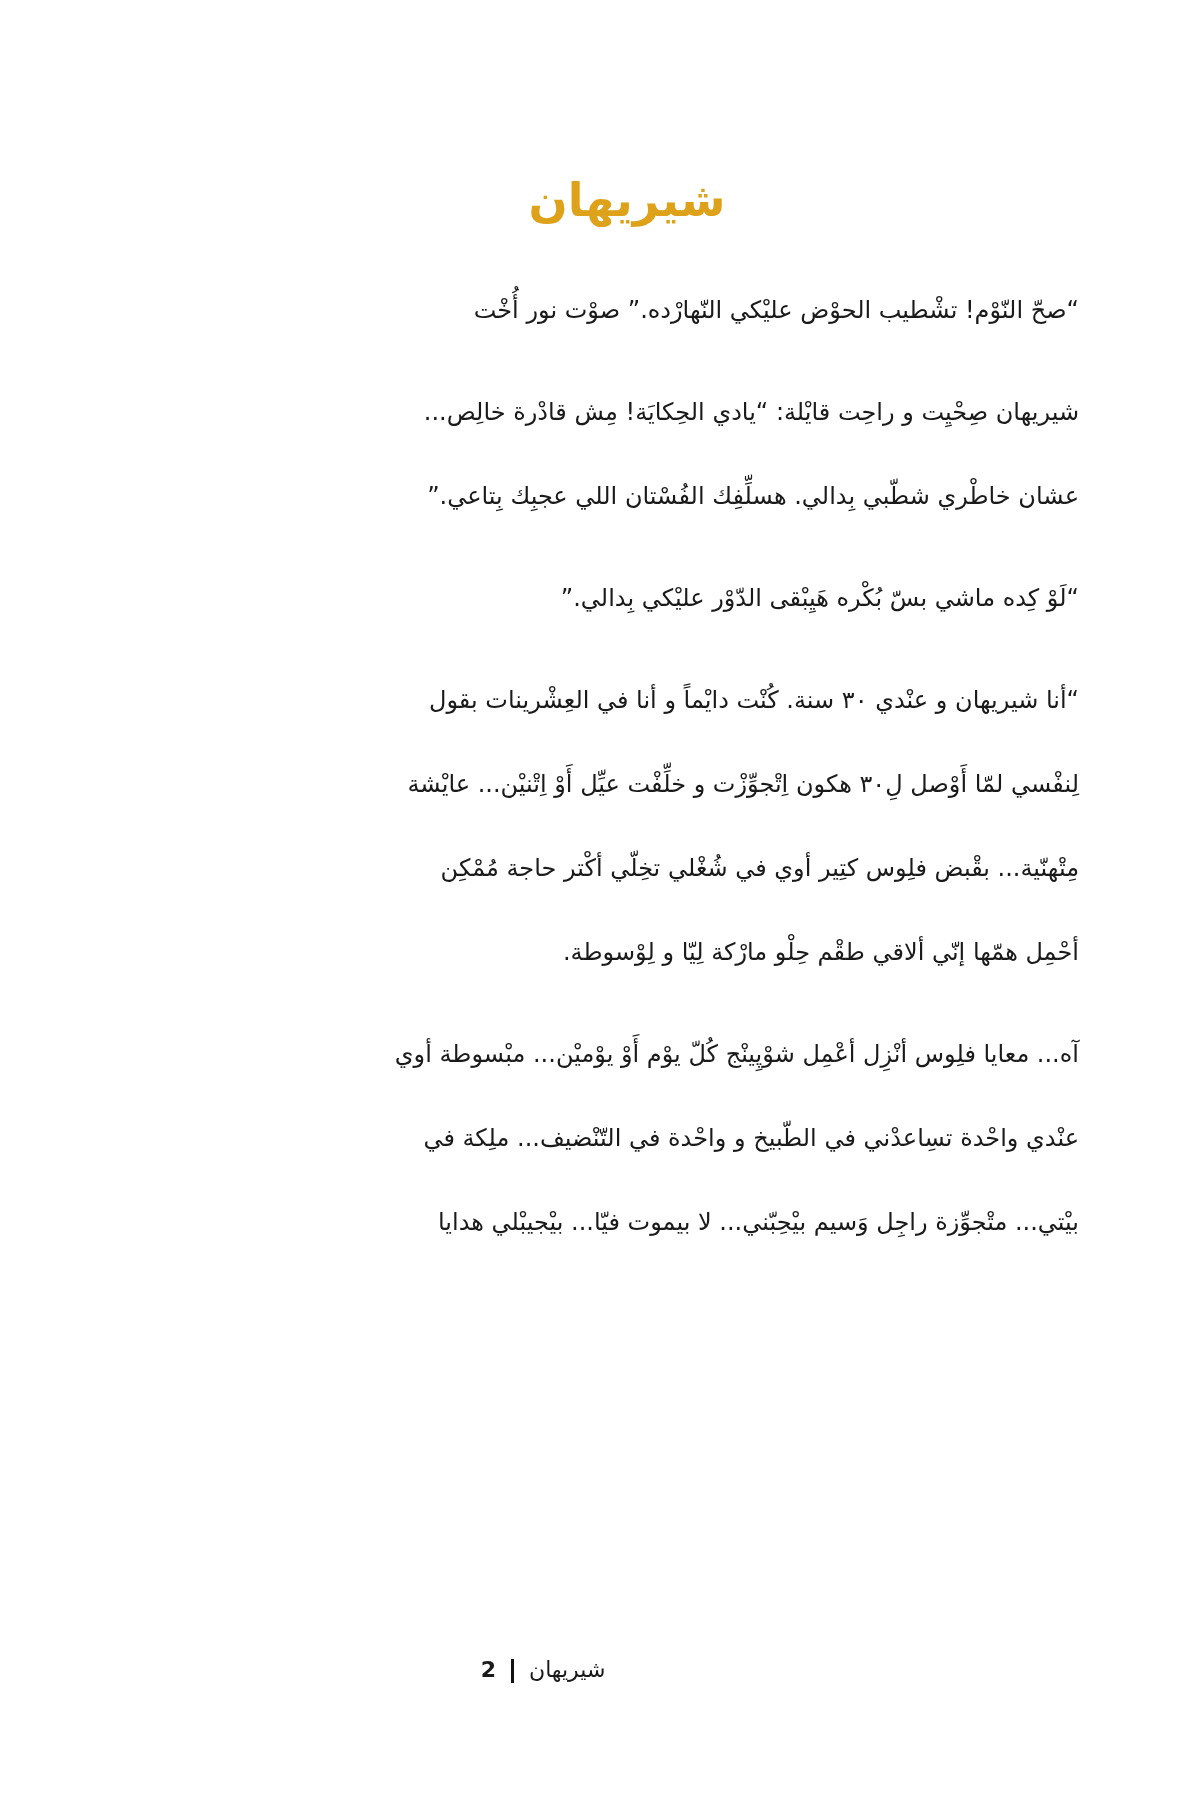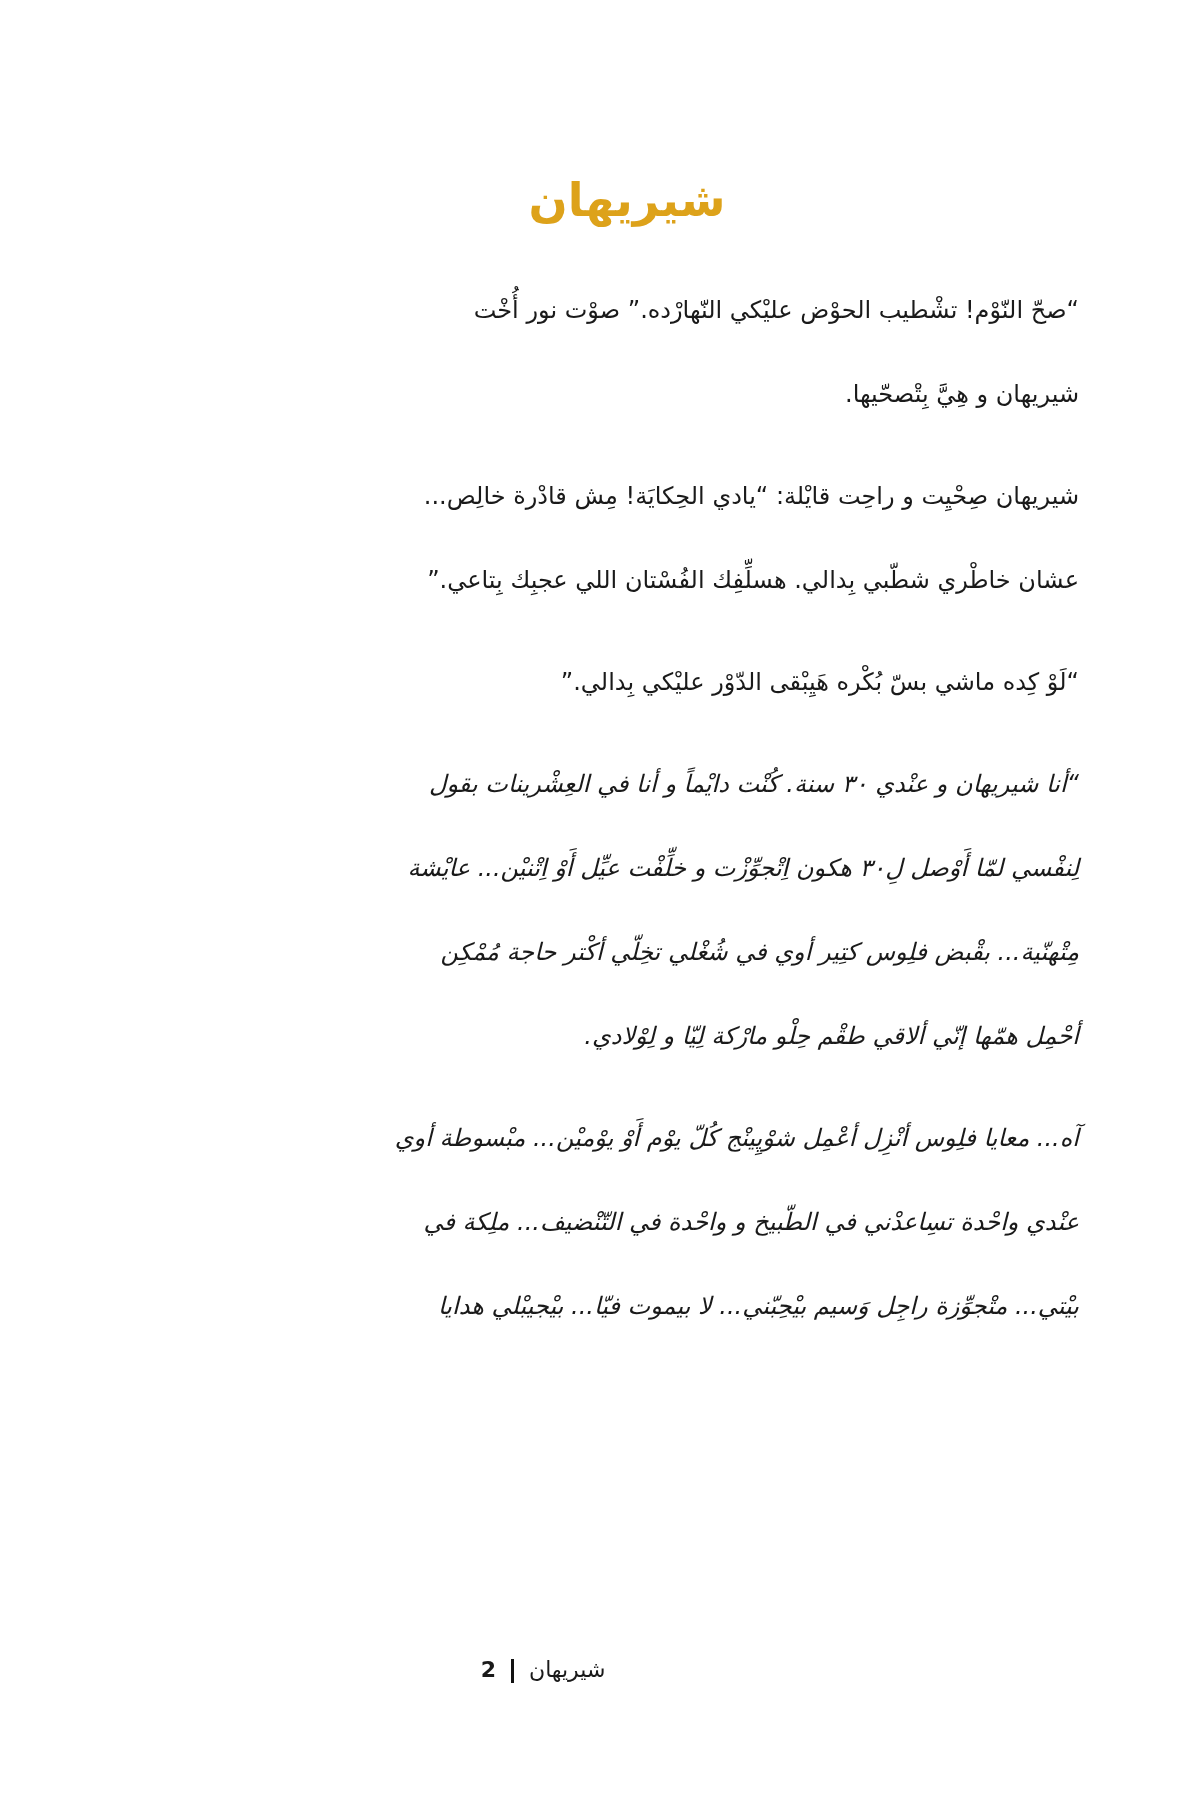--- a/index.html
+++ b/index.html
@@ -41,21 +41,20 @@
       text-align: justify;
       font-size: 24px;
       line-height: 84px;
     }
     .para {
       margin: 0 0 18px 0;
       text-align: justify;
       text-align-last: right;
     }
     .para.italic {
-      font-style: italic;
     }
     .para .line {
       display: block;
     }
     .footer {
       position: absolute;
       top: 1652px;
       left: 0;
       width: 1032px;
       text-align: center;
@@ -77,34 +76,33 @@
   </style>
 </head>
 <body>
 
 <div class="page">
   <div class="title">شيريهان</div>
 
   <div class="body-text">
     <p class="para">
       <span class="line">“صحّ النّوْم! تشْطيب الحوْض عليْكي النّهارْده.” صوْت نور أُخْت</span>
-      <span class="line">شيريهان و هِيَّ بِتْصحّيها.</span>
     </p>
     <p class="para">
       <span class="line">شيريهان صِحْيِت و راحِت قايْلة: “يادي الحِكايَة! مِش قادْرة خالِص...</span>
       <span class="line">عشان خاطْري شطّبي بِدالي. هسلِّفِك الفُسْتان اللي عجبِك بِتاعي.”</span>
     </p>
     <p class="para">
       <span class="line">“لَوْ كِده ماشي بسّ بُكْره هَيِبْقى الدّوْر عليْكي بِدالي.”</span>
     </p>
     <p class="para italic">
       <span class="line">“أنا شيريهان و عنْدي ٣٠ سنة. كُنْت دايْماً و أنا في العِشْرينات بقول</span>
       <span class="line">لِنفْسي لمّا أَوْصل لِ٣٠ هكون اِتْجوِّزْت و خلِّفْت عيِّل أَوْ اِتْنيْن... عايْشة</span>
       <span class="line">مِتْهنّية... بقْبض فلِوس كتِير أوي في شُغْلي تخِلّي أكْتر حاجة مُمْكِن</span>
-      <span class="line">أحْمِل همّها إنّي ألاقي طقْم حِلْو مارْكة لِيّا و لِوْلادي.</span>
+      <span class="line">أحْمِل همّها إنّي ألاقي طقْم حِلْو مارْكة لِيّا و لِوْسوطة.</span>
     </p>
     <p class="para italic">
       <span class="line">آه... معايا فلِوس أنْزِل أعْمِل شوْپِينْج كُلّ يوْم أَوْ يوْميْن... مبْسوطة أوي</span>
       <span class="line">عنْدي واحْدة تسِاعدْني في الطّبيخ و واحْدة في التّنْضيف... ملِكة في</span>
       <span class="line">بيْتي... متْجوِّزة راجِل وَسيم بيْحِبّني... لا بيموت فيّا... بيْجيبْلي هدايا</span>
     </p>
   </div>
 
   <div class="footer">
     <span>شيريهان</span>

